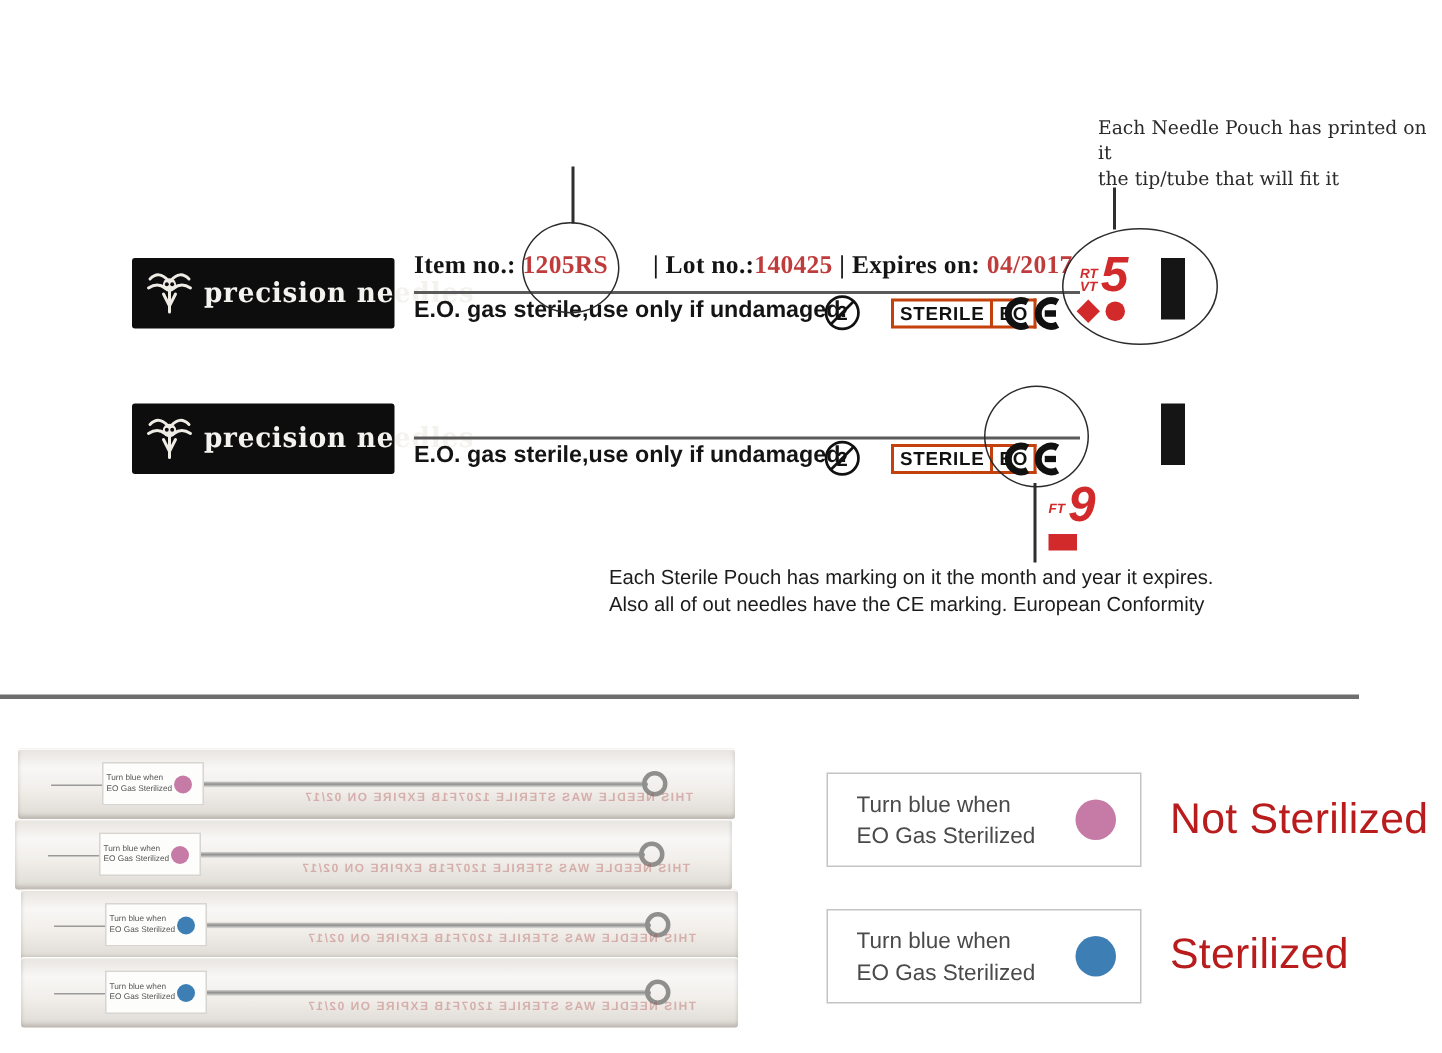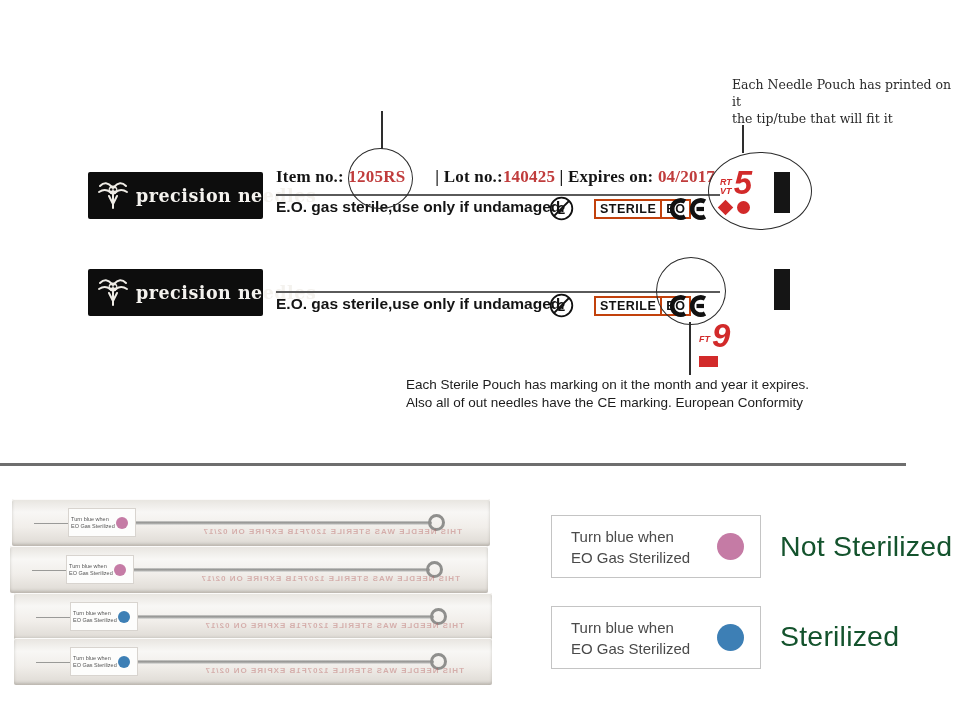--- a/index.html
+++ b/index.html
@@ -80,21 +80,21 @@
   .mirror-text{position:absolute;left:120px;top:28px;width:330px;font-size:8px;font-weight:bold;
         color:#b05050;opacity:.38;transform:scaleX(-1);white-space:nowrap;overflow:hidden;letter-spacing:1px;}
 
   
   .legend-box{position:absolute;left:551px;width:210px;height:63px;border:1px solid #c4c4c4;
               background:#fff;display:flex;align-items:center;box-sizing:border-box;padding:0 16px 0 19px;}
   .legend-box-1{top:515px;}
   .legend-box-2{top:606px;}
   .legend-lines{font-size:15px;line-height:21px;color:#4a4a4a;flex:1;}
   .legend-dot{width:27px;height:27px;border-radius:50%;flex:0 0 auto;}
-  .legend-label{position:absolute;left:780px;font-size:28.5px;color:#14532d;letter-spacing:.2px;}
+  .legend-label{position:absolute;left:780px;font-size:28.5px;color:#b91c1c;letter-spacing:.2px;}
   .legend-label-1{top:530px;}
   .legend-label-2{top:620px;}
 </style>
 </head>
 <body>
 
 <div class="canvas">
 
 
   <div class="ann ann-right">

